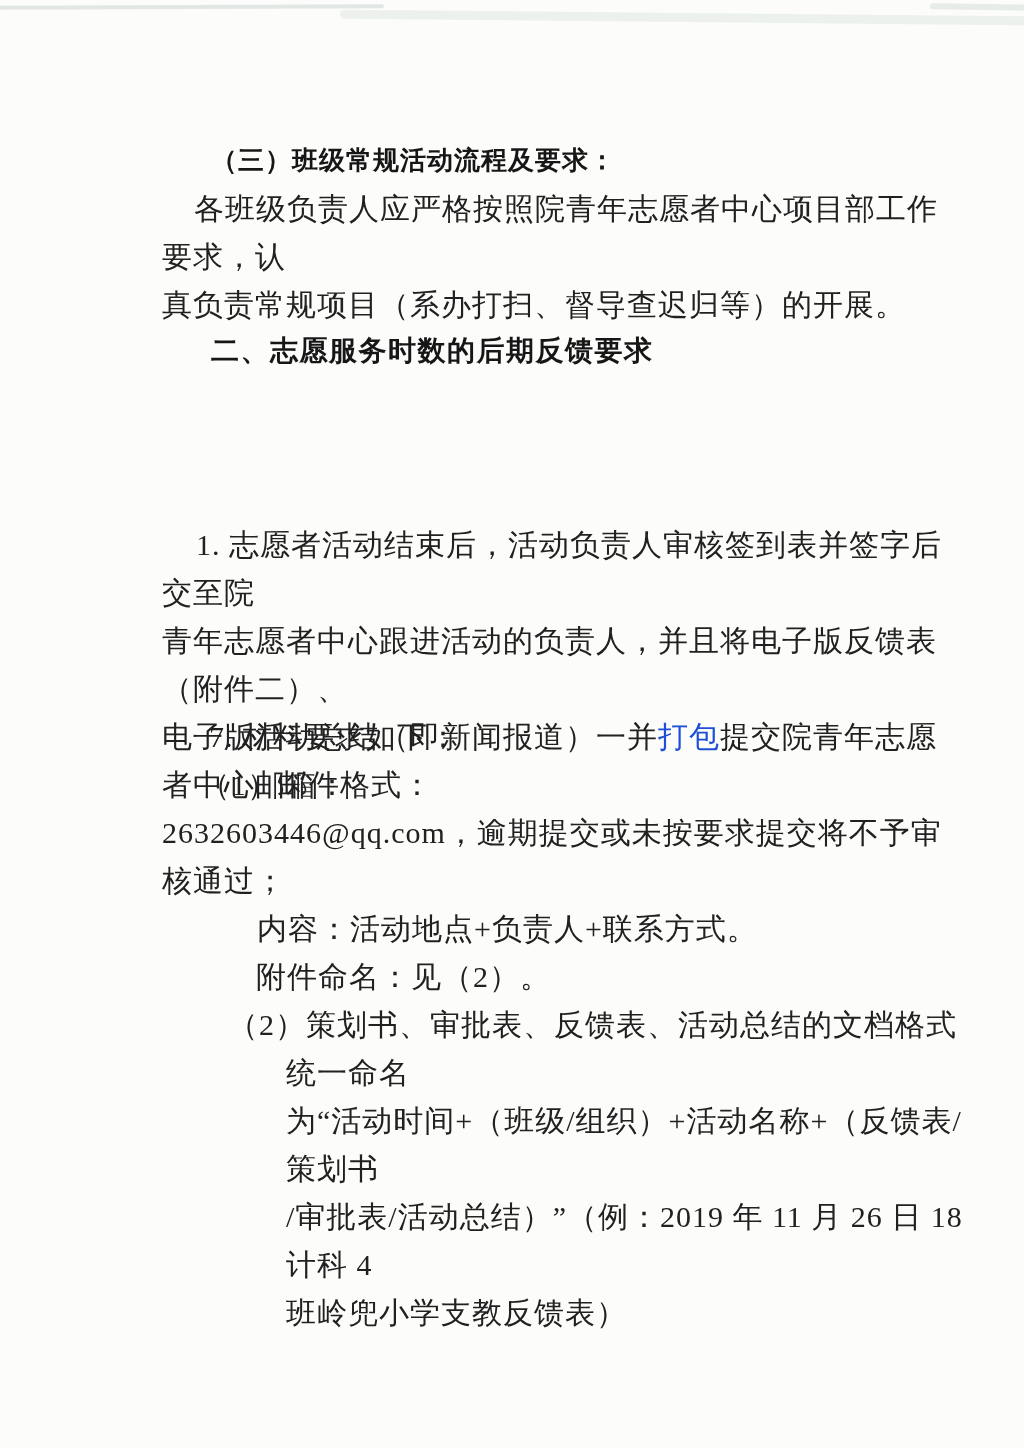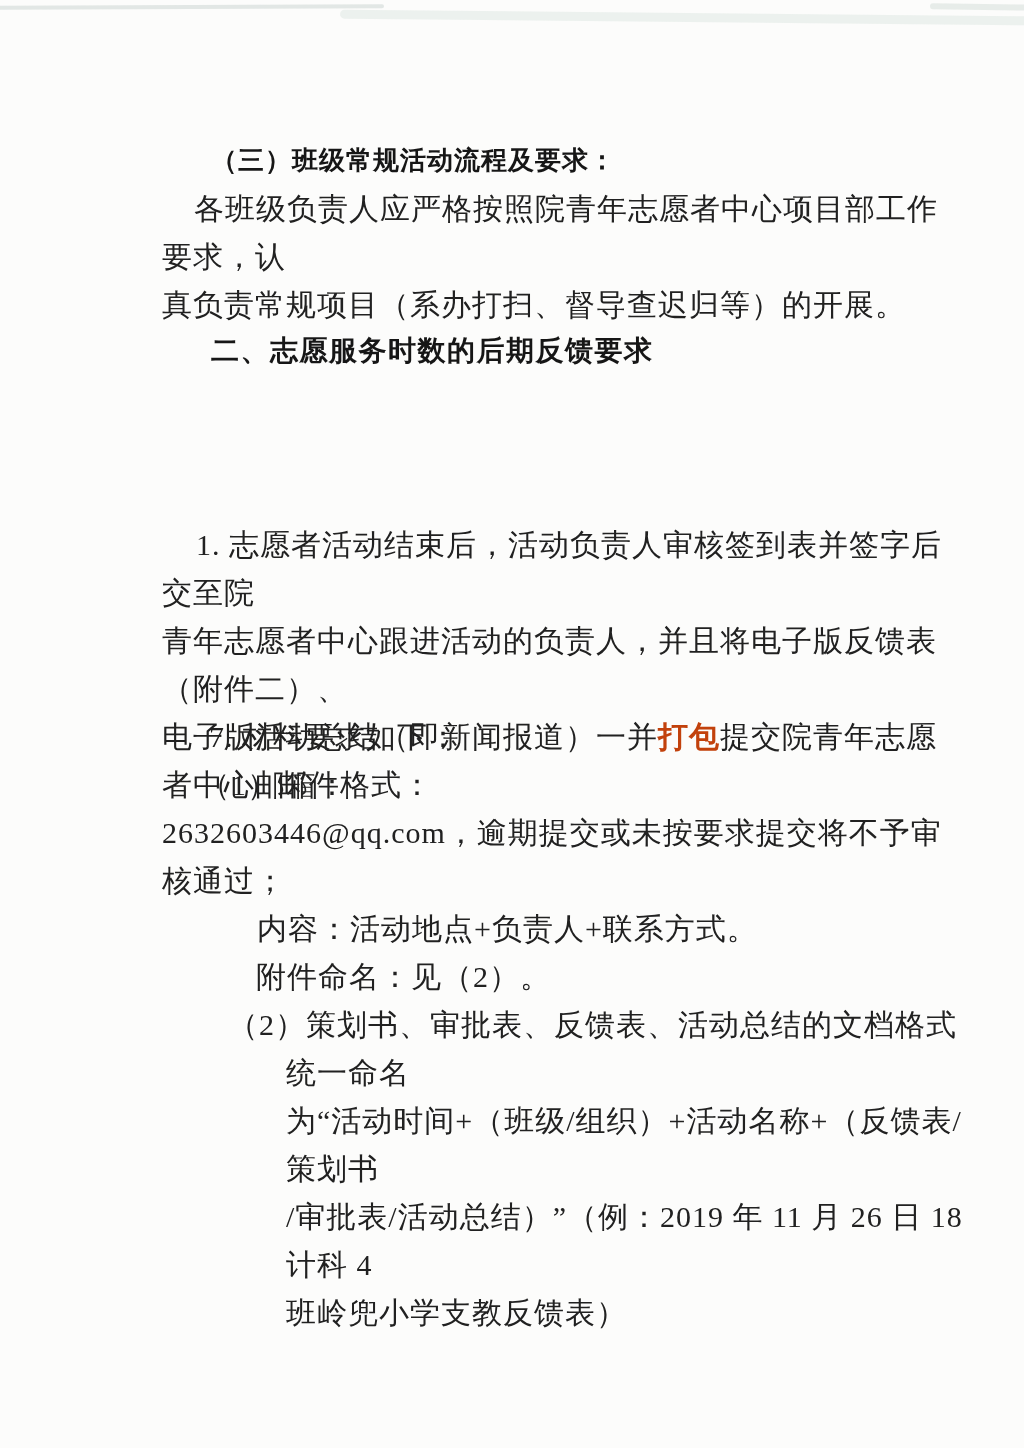--- a/index.html
+++ b/index.html
@@ -58,21 +58,21 @@
   .p-part3   { left: 162px; top: 185px;  text-indent: 32px; }
   .p-intro   { left: 162px; top: 377px;  text-indent: 32px; }
   .p-item1   { left: 162px; top: 521px;  text-indent: 34px; }
   .p-item2   { left: 162px; top: 713px;  text-indent: 47px; }
   .p-mail    { left: 200px; top: 761px;  }
   .p-subject { left: 209px; top: 809px;  text-indent: 49px; }
   .p-content { left: 257px; top: 905px;  }
   .p-attach  { left: 256px; top: 953px;  }
   .p-naming  { left: 286px; top: 1001px; text-indent: -58px; width: 700px; }
 
-  .bold-inline { font-weight: 700; color: #c2410c; }
+  .bold-inline { font-weight: 400; color: #1d4ed8; }
 </style>
 </head>
 <body>
 
 <div class="page">
 
   <div class="artifact artifact-a"></div>
   <div class="artifact artifact-b"></div>
   <div class="artifact artifact-c"></div>
 

